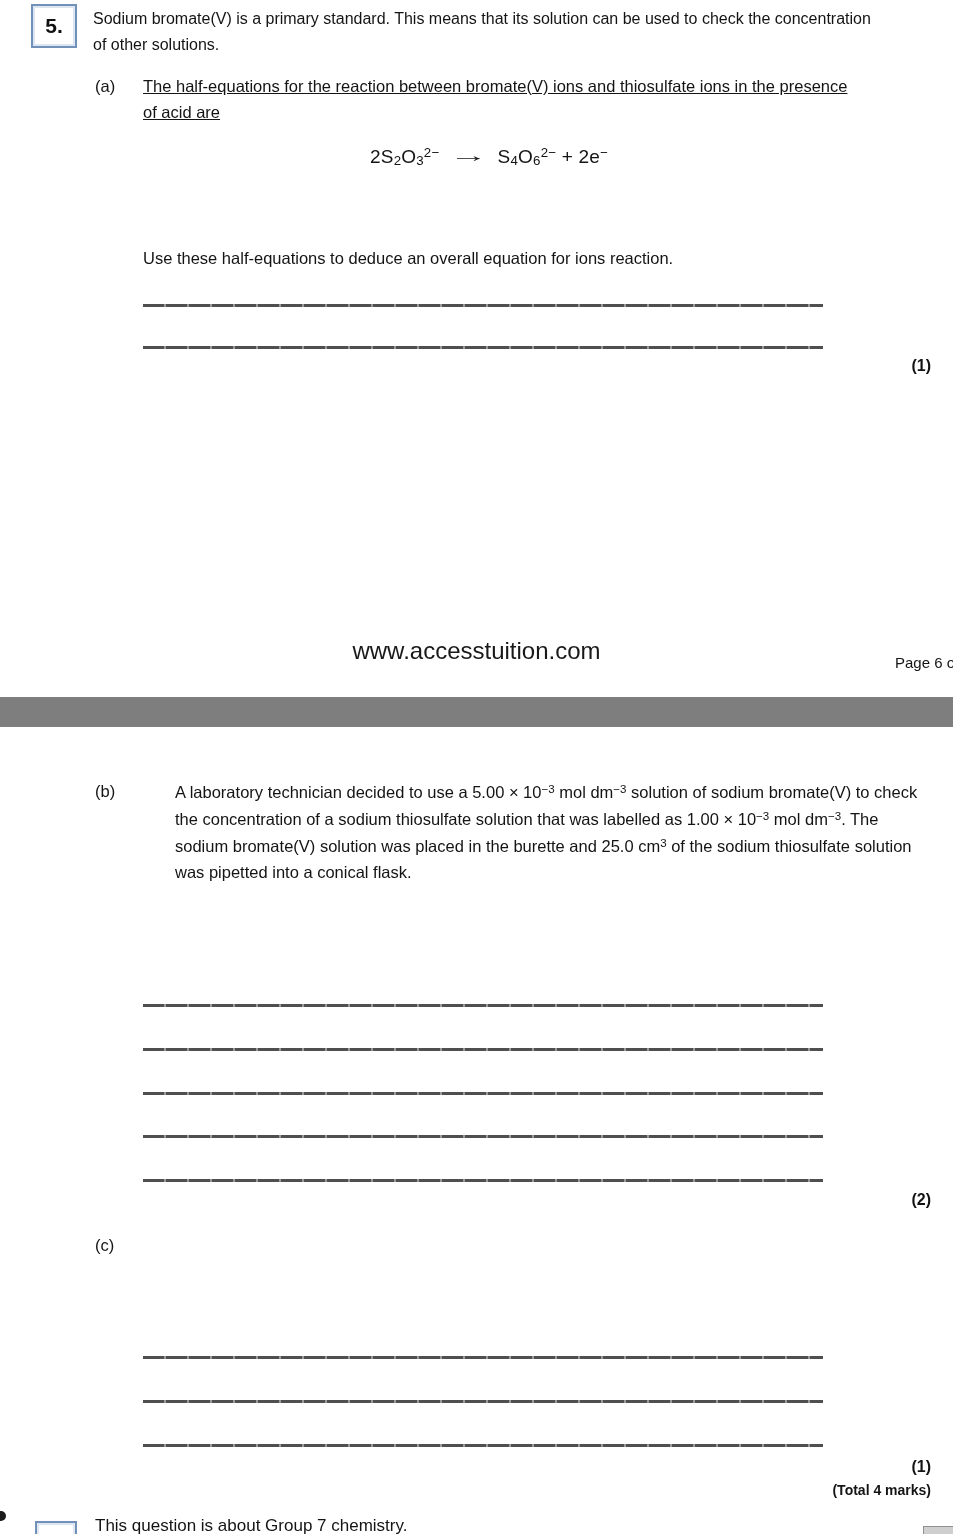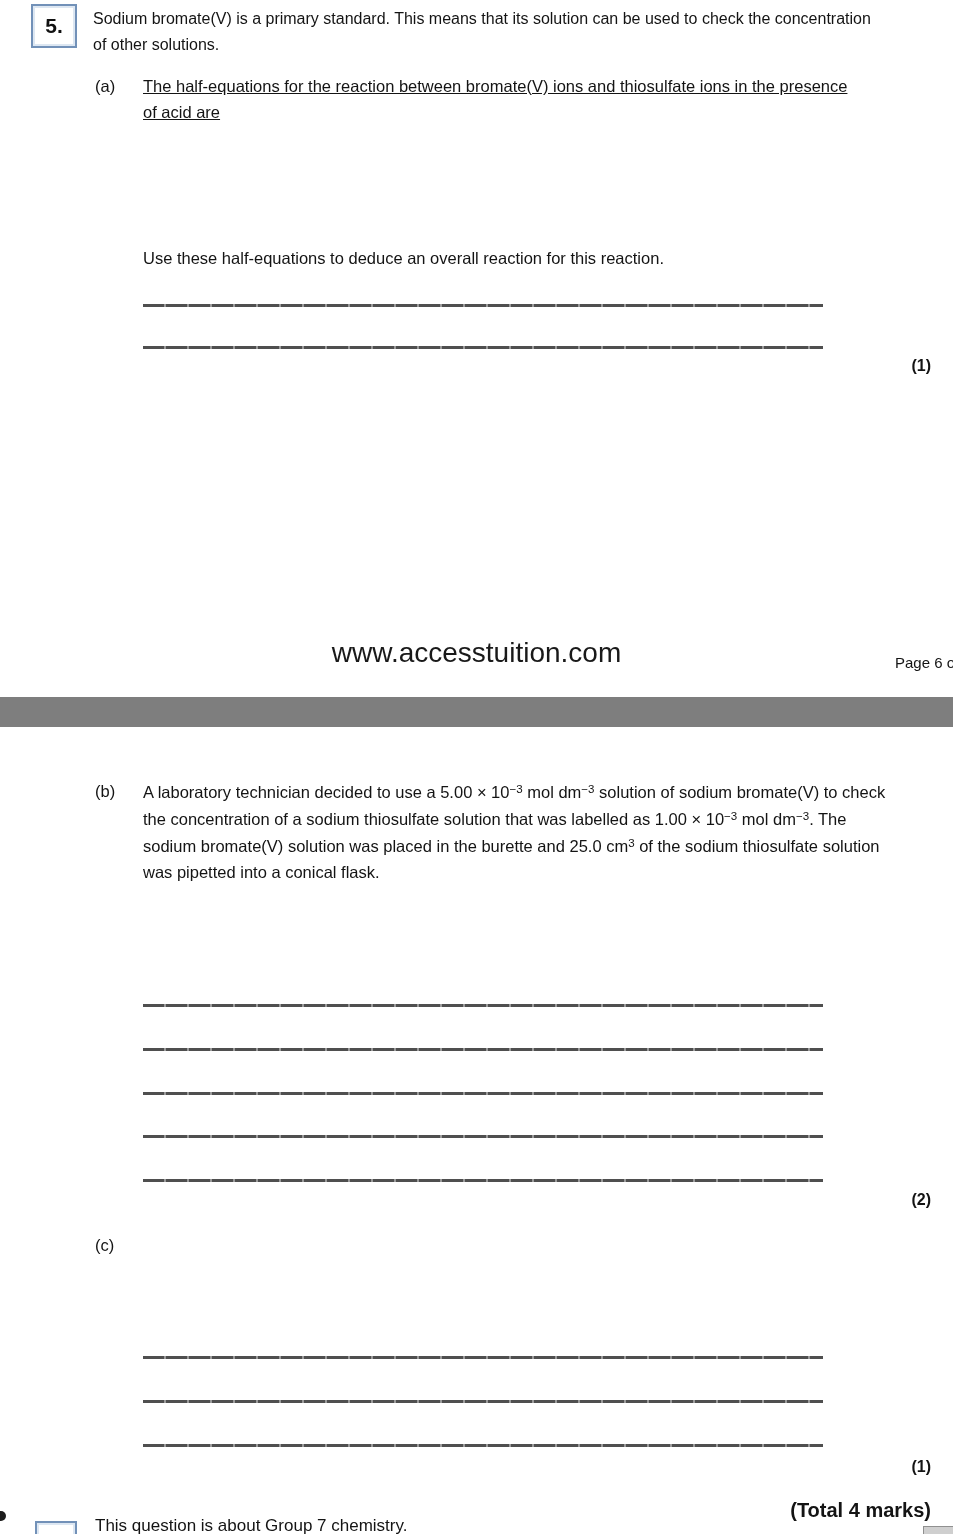--- a/index.html
+++ b/index.html
@@ -47,29 +47,29 @@
   
   .ansline{
     position:absolute;left:143px;width:680px;height:3px;
     background:repeating-linear-gradient(90deg,#4f4f4f 0 21px,#9a9a9a 21px 23px);
   }
   .la1{top:304px}.la2{top:346px}
   .lb1{top:1004px}.lb2{top:1048px}.lb3{top:1092px}.lb4{top:1135px}.lb5{top:1179px}
   .lc1{top:1356px}.lc2{top:1400px}.lc3{top:1444px}
   .marks{position:absolute;right:22px;font-weight:700;font-size:16px;}
   .ma{top:357px}.mb{top:1191px}.mc{top:1458px}
-  .total{position:absolute;right:22px;top:1482px;font-weight:700;font-size:20px;margin-top:17px;}
+  .total{position:absolute;right:22px;top:1482px;font-weight:700;font-size:14px;}
   .site{
     position:absolute;left:0;top:637px;width:953px;text-align:center;
-    font-size:28px;color:#191919;
+    font-size:24px;color:#191919;
   }
   .pagenum{position:absolute;left:895px;top:654px;font-size:15px;white-space:nowrap;}
   .divider{position:absolute;left:0;top:697px;width:953px;height:30px;background:#7e7e7e;}
   .pb-label{top:779px;}
-  .pb-text{top:779px;width:747px;line-height:26.8px;}
+  .pb-text{top:779px;width:747px;line-height:26.8px;margin-left:32px;}
   .pb-instruction{top:899px;width:714px;line-height:23.6px;}
   .pc-label{top:1233px;}
   .pc-text1{top:1233px;width:716px;}
   .pc-text2{top:1277px;width:716px;line-height:23.6px;}
   .next-q-text{position:absolute;left:95px;top:1516px;font-size:17px;white-space:nowrap;}
   .edge-dot{
     position:absolute;left:-4px;top:1511px;width:10px;height:10px;
     border-radius:50%;background:#1c1c1c;
   }
   .corner-box{
@@ -84,22 +84,23 @@
 <div class="page">
 
   <div class="qbox">
     <span>5.</span>
   </div>
   <div class="intro">Sodium bromate(V) is a primary standard. This means that its solution can be used to check the concentration of other solutions.</div>
 
   <div class="plabel pa-label">(a)</div>
   <div class="ptext pa-text">The half-equations for the reaction between bromate(V) ions and thiosulfate ions in the presence of acid are</div>
 
+  <div class="equation eq1">2S<sub>2</sub>O<sub>3</sub><sup>2−</sup> <span class="arr">→</span> S<sub>4</sub>O<sub>6</sub><sup>2−</sup> + 2e<sup>−</sup></div>
 
-  <div class="ptext pa-instruction">Use these half-equations to deduce an overall reaction for this reaction.</div>
+  <div class="ptext pa-instruction">Use these half-equations to deduce an overall equation for ions reaction.</div>
 
   <div class="ansline la1"></div>
   <div class="ansline la2"></div>
   <div class="marks ma">(1)</div>
 
   <div class="site">www.accesstuition.com</div>
   <div class="pagenum">Page 6 o</div>
 
   <div class="divider"></div>
 

